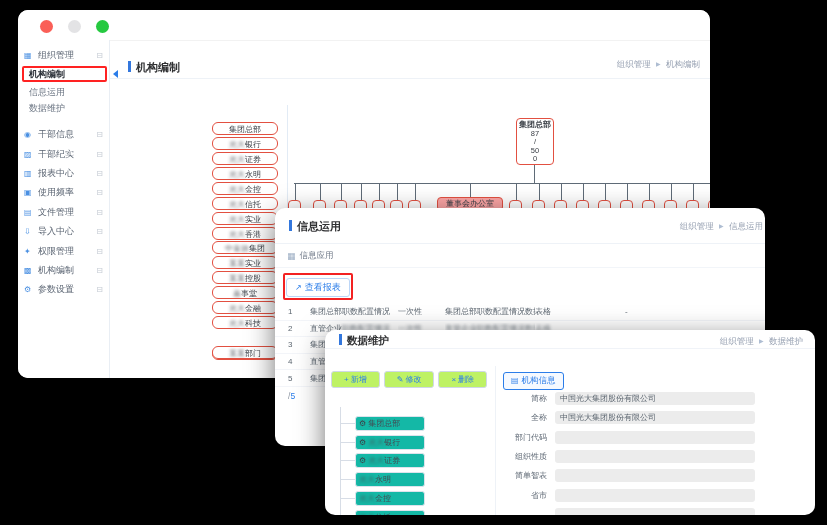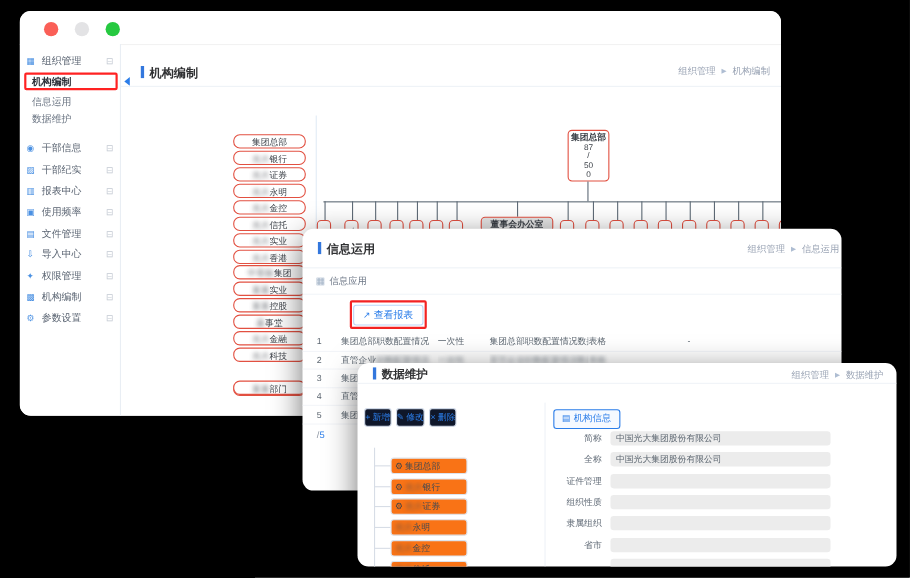--- a/index.html
+++ b/index.html
@@ -37,30 +37,30 @@
   .toolbar{position:absolute;left:0;top:38px;right:0;height:27px;border-bottom:1px solid #eef2f7;}
   .toggle-btn{position:absolute;right:4px;top:4px;border:2px solid #f32222;border-radius:2px;padding:1px;cursor:pointer;}
   .toggle-btn .inner{display:inline-block;border:1px solid #8fbcf0;border-radius:3px;color:#2b7de9;font-size:9px;padding:2px 7px;background:#fff;}
   #chart-layer{position:absolute;left:0;top:65px;right:0;bottom:0;background:#fff;}
   .vsep{position:absolute;left:177px;top:0;bottom:0;width:1px;background:#e2ebf5;}
   .org-box{position:absolute;left:102px;width:66px;height:13px;border:1.5px solid #e25041;border-radius:6px;background:#fff;font-size:8px;color:#3a3f46;text-align:center;line-height:13px;box-sizing:border-box;overflow:hidden;}
   .org-root{position:absolute;border:1.5px solid #e25041;border-radius:4px;background:#fff;text-align:center;font-size:7.5px;color:#3a3f46;line-height:8.6px;padding-top:2px;box-sizing:border-box;}
   .org-root .rt{font-size:8px;font-weight:bold;}
   .cline{position:absolute;background:#5f6b77;}
   .vbox{position:absolute;writing-mode:vertical-rl;text-orientation:upright;border:1.2px solid #e25041;border-radius:4px;background:#fff;font-size:8px;color:#3a3f46;line-height:10.5px;padding:2px 0;box-sizing:border-box;overflow:hidden;text-align:left;letter-spacing:1px;}
-  .hbox{position:absolute;border:1.2px solid #e25041;border-radius:4px;background:#e5e5e5;font-size:8px;color:#3a3f46;text-align:center;line-height:12px;box-sizing:border-box;font-weight:bold;}
+  .hbox{position:absolute;border:1.2px solid #e25041;border-radius:4px;background:#fca5a5;font-size:8px;color:#3a3f46;text-align:center;line-height:12px;box-sizing:border-box;}
   .rd{filter:blur(1.7px);opacity:.8;}
   
   .w-head{position:relative;height:35px;border-bottom:1px solid #eef2f7;}
   .w-title{position:absolute;left:14px;top:11px;font-size:11px;font-weight:bold;color:#303133;}
   .w-crumbs{position:absolute;right:2px;top:13px;font-size:8.5px;color:#98a2b3;white-space:nowrap;}
   .w-crumbs .sep{color:#aebdd2;font-size:6px;margin:0 3px;vertical-align:1px;}
   .w2-section{height:23px;border-bottom:1px solid #f2f5f9;display:flex;align-items:center;padding:0 12px;font-size:8.5px;color:#6b7585;}
   .w2-section .gi{color:#9fb0c5;margin-right:4px;font-size:9px;}
-  .w2-btnrow{padding:5px 0 4px 8px;margin-left:35px;}
+  .w2-btnrow{padding:5px 0 4px 8px;}
   .report-btn{display:inline-block;border:2px solid #f32222;border-radius:2px;padding:1px;cursor:pointer;}
   .report-btn .inner{display:inline-block;border:1px solid #bcd6f7;border-radius:3px;color:#2b7de9;font-size:9px;padding:2px 8px;}
   .report-btn .ci{margin-right:3px;font-size:8px;}
   .t-grid{display:grid;grid-template-columns:22px 88px 47px 90px 45px 45px 1fr;padding-left:13px;align-items:center;}
   .t-head{height:15px;font-size:8px;color:#99a2af;border-bottom:1px solid #ebeef5;}
   .t-row{height:15.6px;font-size:8px;color:#5c6670;border-bottom:1px solid #f3f5f9;white-space:nowrap;overflow:hidden;}
   .t-row span{overflow:hidden;white-space:nowrap;}
   .pager{padding:4px 0 0 13px;font-size:8.5px;color:#8a93a0;}
   .pager .pg{color:#2b7de9;}
   
@@ -68,26 +68,26 @@
   .w3-head .w-title{top:4px;font-size:10.5px;}
   .w3-head .w-crumbs{top:6px;right:12px;}
   .w3-strip{position:relative;height:16px;border-bottom:1px solid #eef2f7;font-size:8.5px;color:#6b7585;}
   .w3-strip .lp-h{position:absolute;left:12px;top:3px;}
   .w3-strip .lp-c{position:absolute;left:160px;top:2px;color:#aab3c0;}
   .w3-strip .rp-c{position:absolute;right:12px;top:2px;color:#aab3c0;font-size:8px;}
   .w3-body{position:absolute;left:0;top:36px;right:0;bottom:0;}
   .lpanel{position:absolute;left:0;top:0;bottom:0;width:170px;border-right:1px solid #eef2f7;}
   .rpanel{position:absolute;left:170px;top:0;right:0;bottom:0;}
   .w3-btns{padding:5px 0 0 6px;display:flex;gap:4px;}
-  .chipbtn{border:1px solid #cfd8e6;border-radius:3px;color:#2b7de9;font-size:8px;padding:2px 0;background:#0f172a;cursor:pointer;white-space:nowrap;}
+  .chipbtn{border:1px solid #cfd8e6;border-radius:3px;color:#2b7de9;font-size:8px;padding:2px 12px;background:#bef264;cursor:pointer;white-space:nowrap;}
   .chipbtn .g{margin-right:2px;}
   #w3-tree{position:absolute;left:0;top:24px;right:0;bottom:0;}
   .tree-root{position:absolute;left:5px;top:2px;width:154px;height:15px;background:#2b7de9;border-radius:3px;color:#fff;font-size:8px;line-height:15px;padding-left:5px;box-sizing:border-box;white-space:nowrap;overflow:hidden;cursor:pointer;}
   .tree-root .tg{display:inline-block;width:9px;height:9px;line-height:8px;border:1px solid #fff;border-radius:50%;text-align:center;font-size:8px;margin-right:3px;vertical-align:-1px;}
-  .tree-node{position:absolute;left:30px;width:70px;height:15px;border:1px solid #dde3ec;border-radius:3px;background:#f97316;font-size:8px;color:#444a52;line-height:14px;padding-left:3px;box-sizing:border-box;white-space:nowrap;overflow:hidden;cursor:pointer;}
+  .tree-node{position:absolute;left:30px;width:70px;height:15px;border:1px solid #dde3ec;border-radius:3px;background:#14b8a6;font-size:8px;color:#444a52;line-height:14px;padding-left:3px;box-sizing:border-box;white-space:nowrap;overflow:hidden;cursor:pointer;}
   .tree-node .gear{color:#3c4148;font-size:8px;margin-right:2px;}
   .tline{position:absolute;background:#d7dde6;}
   .tab-chip{position:absolute;left:8px;top:6px;border:1px solid #2b7de9;border-radius:3px;color:#2b7de9;background:#f5f9ff;font-size:8.5px;padding:2px 7px;cursor:pointer;}
   .tab-chip .g{margin-right:3px;font-size:8px;}
   .f-row{position:absolute;height:14px;}
   .f-label{position:absolute;left:0;width:52px;text-align:right;font-size:8px;color:#606a76;line-height:14px;}
   .f-input{position:absolute;left:60px;width:200px;height:13px;background:#ececec;border-radius:3px;font-size:8px;color:#5c6670;line-height:13px;padding-left:5px;box-sizing:border-box;overflow:hidden;white-space:nowrap;}
 </style>
 </head>
 <body>
@@ -342,29 +342,29 @@
         <div id="w3-form">
             <div class="f-row" style="left: 0px; top: 26px; width: 100%;">
               <span class="f-label">简称</span>
               <div class="f-input">中国光大集团股份有限公司</div>
             </div>
             <div class="f-row" style="left: 0px; top: 45.3px; width: 100%;">
               <span class="f-label">全称</span>
               <div class="f-input">中国光大集团股份有限公司</div>
             </div>
             <div class="f-row" style="left: 0px; top: 64.6px; width: 100%;">
-              <span class="f-label">证件管理</span>
+              <span class="f-label">部门代码</span>
               <div class="f-input"></div>
             </div>
             <div class="f-row" style="left: 0px; top: 83.9px; width: 100%;">
               <span class="f-label">组织性质</span>
               <div class="f-input"></div>
             </div>
             <div class="f-row" style="left: 0px; top: 103.2px; width: 100%;">
-              <span class="f-label">隶属组织</span>
+              <span class="f-label">简单智表</span>
               <div class="f-input"></div>
             </div>
             <div class="f-row" style="left: 0px; top: 122.5px; width: 100%;">
               <span class="f-label">省市</span>
               <div class="f-input"></div>
             </div>
             <div class="f-row" style="left: 0px; top: 141.8px; width: 100%;">
               <span class="f-label"></span>
               <div class="f-input"></div>
             </div>

